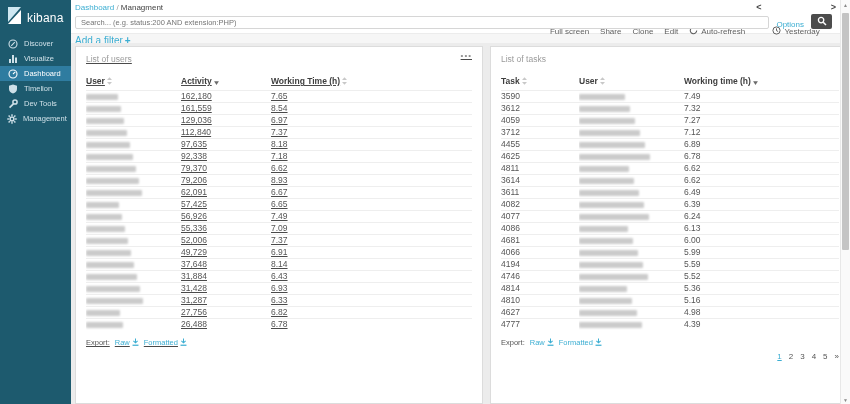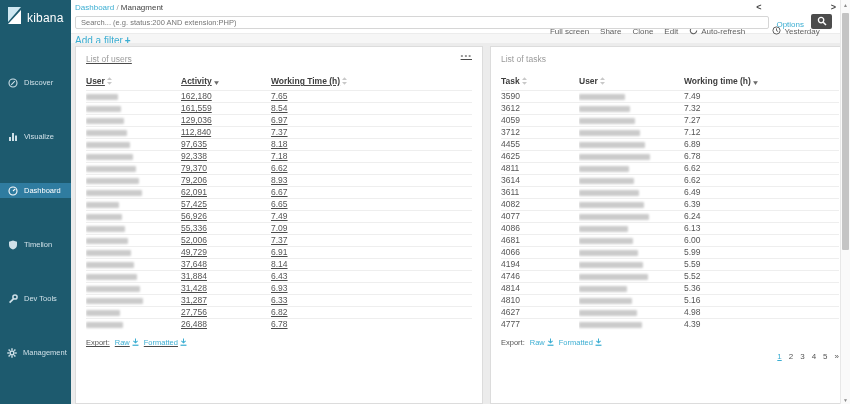--- a/index.html
+++ b/index.html
@@ -10,21 +10,21 @@
     position:relative;
     color:#4a4a4a;
   }
   a { text-decoration:none; cursor:pointer; }
   .link { color:#3caed2; }
 
   
   .sidebar { position:absolute; left:0; top:0; width:71px; height:404px; background:#1d5a6e; z-index:20; }
   .logo { display:flex; align-items:center; gap:5px; padding:7px 7px 8px 7px; cursor:pointer; }
   .logo-text { color:#ffffff; font-size:12px; letter-spacing:.2px; }
-  .nav-item { display:flex; align-items:center; gap:6px; height:15px; padding:0 7px; color:#cfe0e8; font-size:7.5px; cursor:pointer;margin-top:39px; }
+  .nav-item { display:flex; align-items:center; gap:6px; height:15px; padding:0 7px; color:#cfe0e8; font-size:7.5px; cursor:pointer; }
   .nav-item.active { background:#2f7ca0; color:#ffffff; }
   .nav-icon { width:11px; display:flex; justify-content:center; align-items:center; color:inherit; }
 
   
   .main { position:absolute; left:71px; top:0; right:0; bottom:0; }
   .breadcrumb-row { background:#fff; display:flex; justify-content:space-between; align-items:center; padding:2px 14px 0 4px; height:12px; font-size:8px; }
   .breadcrumb { color:#9a9a9a; }
   .breadcrumb .current { color:#444; }
   .toolbar { display:flex; align-items:center; gap:11px; color:#5f5f5f; font-size:8px; }
   .toolbar-btn { color:#5f5f5f; display:flex; align-items:center; gap:3px; cursor:pointer;margin-top:48px; }

